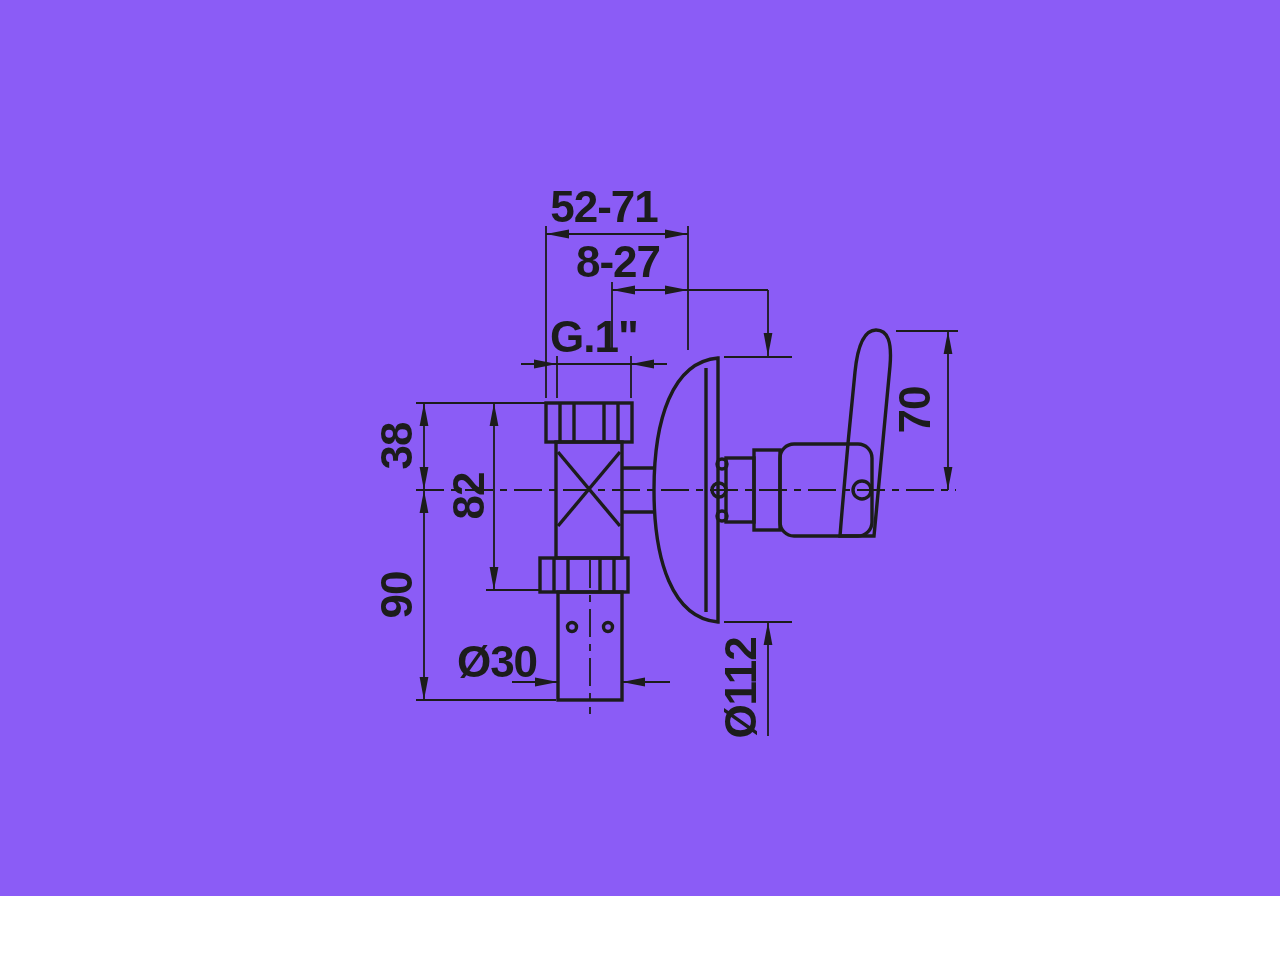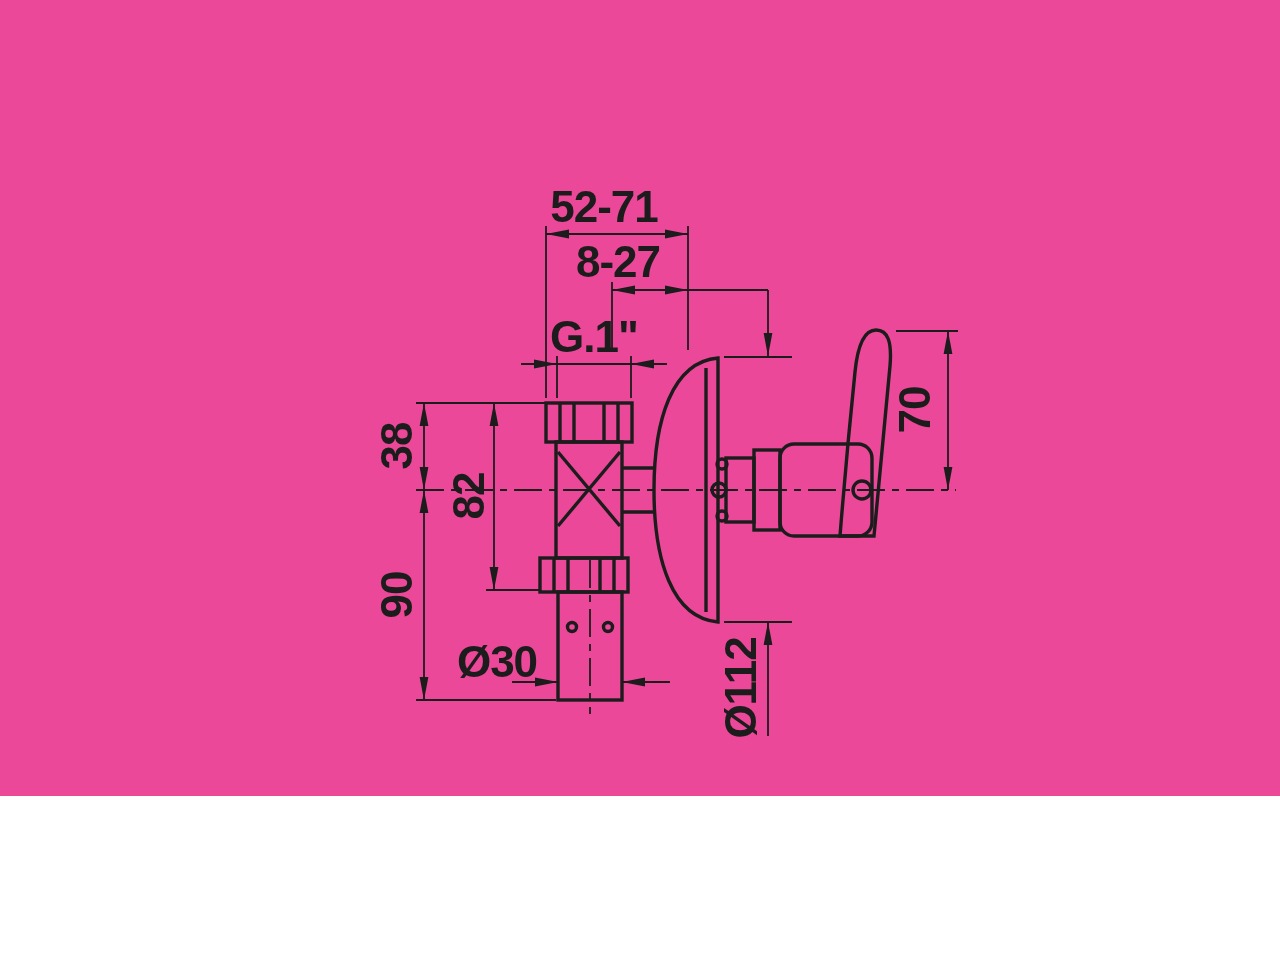--- a/index.html
+++ b/index.html
@@ -1,16 +1,16 @@
 <!DOCTYPE html>
 <html><head>
 <meta charset="utf-8">
 <style>
   html,body{margin:0;padding:0;background:#ffffff;}
-  .canvas{width:1280px;height:796px;background:#ec4899;position:relative;overflow:hidden;}
+  .canvas{width:1280px;height:896px;background:#8b5cf6;position:relative;overflow:hidden;}
   svg{display:block;}
   .obj{stroke:#1c1c1c;stroke-width:3.4;fill:none;stroke-linejoin:miter;stroke-linecap:butt;}
   .dim{stroke:#1c1c1c;stroke-width:1.8;fill:none;}
   .cl{stroke:#1c1c1c;stroke-width:1.8;fill:none;stroke-dasharray:28 7 7 7;}
   .dim-text{
     font-family:"Liberation Sans", sans-serif;
     font-weight:700;
     font-size:44px;
     fill:#1c1c1c;
     letter-spacing:-1px;

